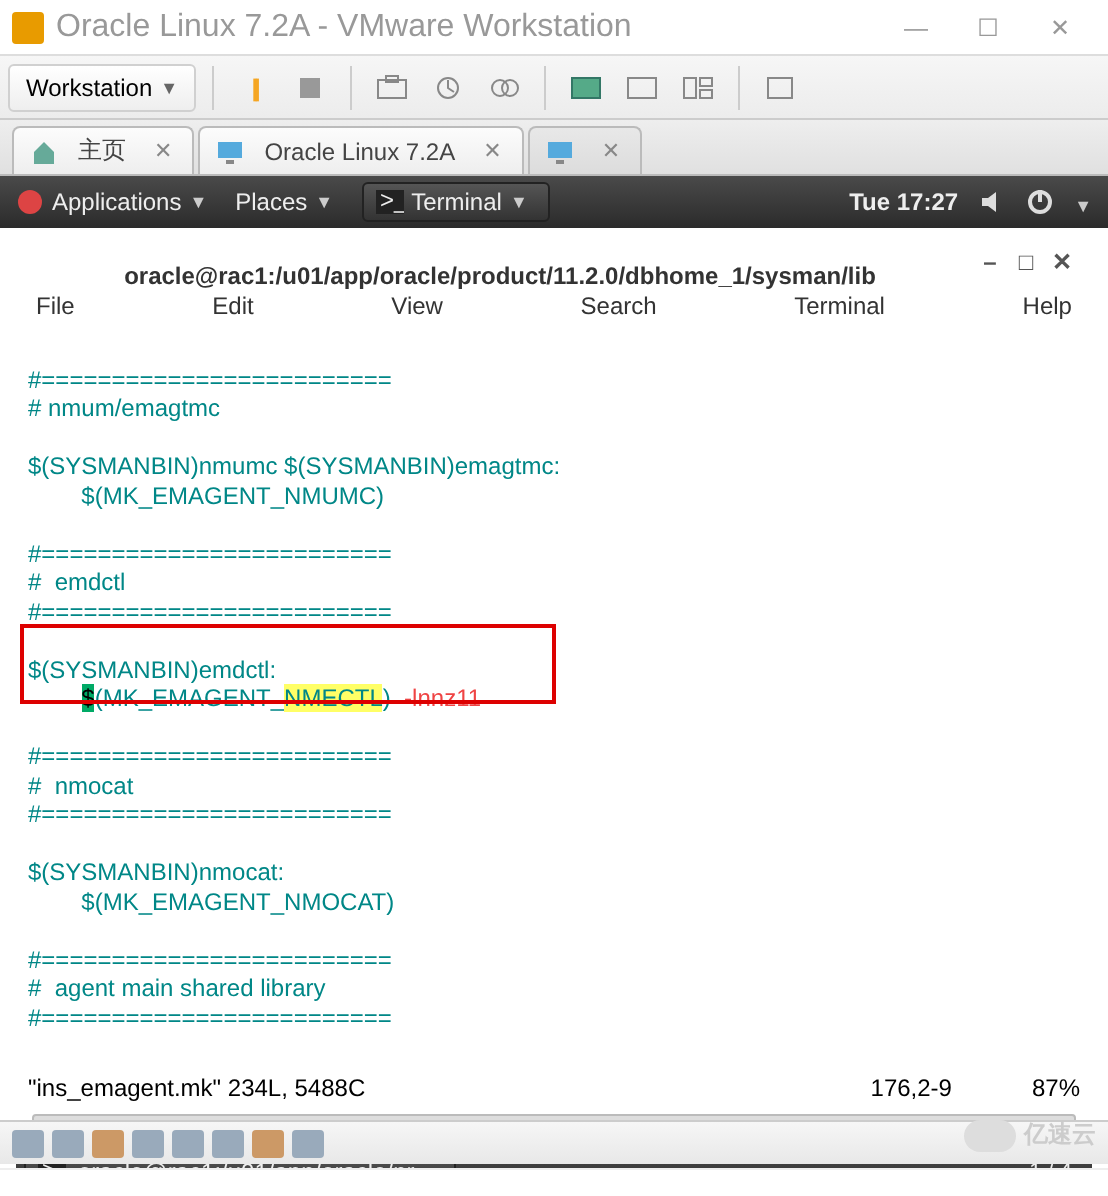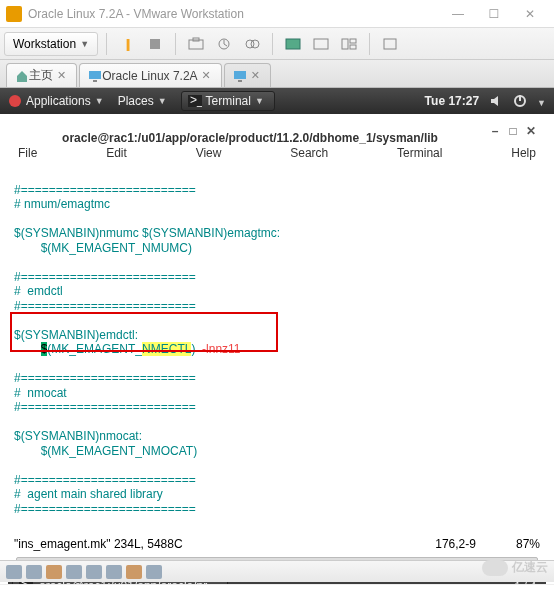--- a/index.html
+++ b/index.html
@@ -1,34 +1,34 @@
 <!DOCTYPE html>
 <html><head>
 <meta charset="utf-8">
 <style>
 * { margin: 0; padding: 0; box-sizing: border-box; font-family: "Segoe UI", Tahoma, sans-serif; font-size: 12px; }
 body { width: 554px; height: 598px; background: #fff; position: relative; overflow: hidden; }
 
 
 .titlebar { height: 28px; background: #fff; border-bottom: 1px solid #ddd; display: flex; align-items: center; padding: 0 6px; color: #888; }
 .titlebar .icon { width: 16px; height: 16px; background: #e89b00; border-radius: 2px; margin-right: 6px; }
-.titlebar .title { flex: 1; font-size: 12px; color: #999; }
+.titlebar .title { flex: 1; font-size: 16px; color: #999; }
 .titlebar .win-btn { width: 36px; height: 24px; display: flex; align-items: center; justify-content: center; color: #999; cursor: default; }
 
 
 .toolbar { height: 32px; background: linear-gradient(#f6f6f6,#ececec); border-bottom: 1px solid #ccc; display: flex; align-items: center; padding: 0 4px; gap: 4px; }
 .toolbar .ws { padding: 4px 8px; border: 1px solid #d0d0d0; border-radius: 3px; background: linear-gradient(#fff,#eee); display: flex; align-items: center; gap: 4px; }
 .toolbar .sep { width: 1px; height: 22px; background: #ccc; margin: 0 4px; }
 .toolbar .tb-btn { width: 24px; height: 24px; display: flex; align-items: center; justify-content: center; border-radius: 2px; }
 .toolbar .pause { color: #f5a623; font-weight: bold; letter-spacing: -2px; }
 .toolbar svg { display: block; }
 
 
 .tabs { height: 28px; background: linear-gradient(#eee,#e0e0e0); border-bottom: 1px solid #bbb; display: flex; align-items: flex-end; padding: 0 6px; gap: 2px; }
-.tab { height: 24px; padding: 0 10px 0 8px; background: linear-gradient(#fcfcfc,#eee); border: 1px solid #bbb; border-bottom: none; border-radius: 4px 4px 0 0; display: flex; align-items: center; gap: 0; font-size: 12px; color: #444; }
+.tab { height: 24px; padding: 0 10px 0 8px; background: linear-gradient(#fcfcfc,#eee); border: 1px solid #bbb; border-bottom: none; border-radius: 4px 4px 0 0; display: flex; align-items: center; gap: 10px; font-size: 12px; color: #444; }
 .tab.inactive { background: linear-gradient(#e8e8e8,#dcdcdc); }
 .tab .ti { width: 14px; height: 14px; }
 .tab .close { color: #888; font-size: 11px; margin-left: 4px; }
 
 
 .panel { height: 26px; background: linear-gradient(#4a4a4a,#2b2b2b); color: #eee; display: flex; align-items: center; padding: 0 8px; font-size: 12px; }
 .panel .app-btn, .panel .places-btn { display: flex; align-items: center; gap: 4px; margin-right: 14px; }
 .panel .term-btn { background: linear-gradient(#555,#333); border: 1px solid #222; border-radius: 3px; padding: 2px 10px 2px 6px; display: flex; align-items: center; gap: 4px; }
 .panel .right { margin-left: auto; display: flex; align-items: flex-end; gap: 10px; }
 .panel svg { display: block; }

